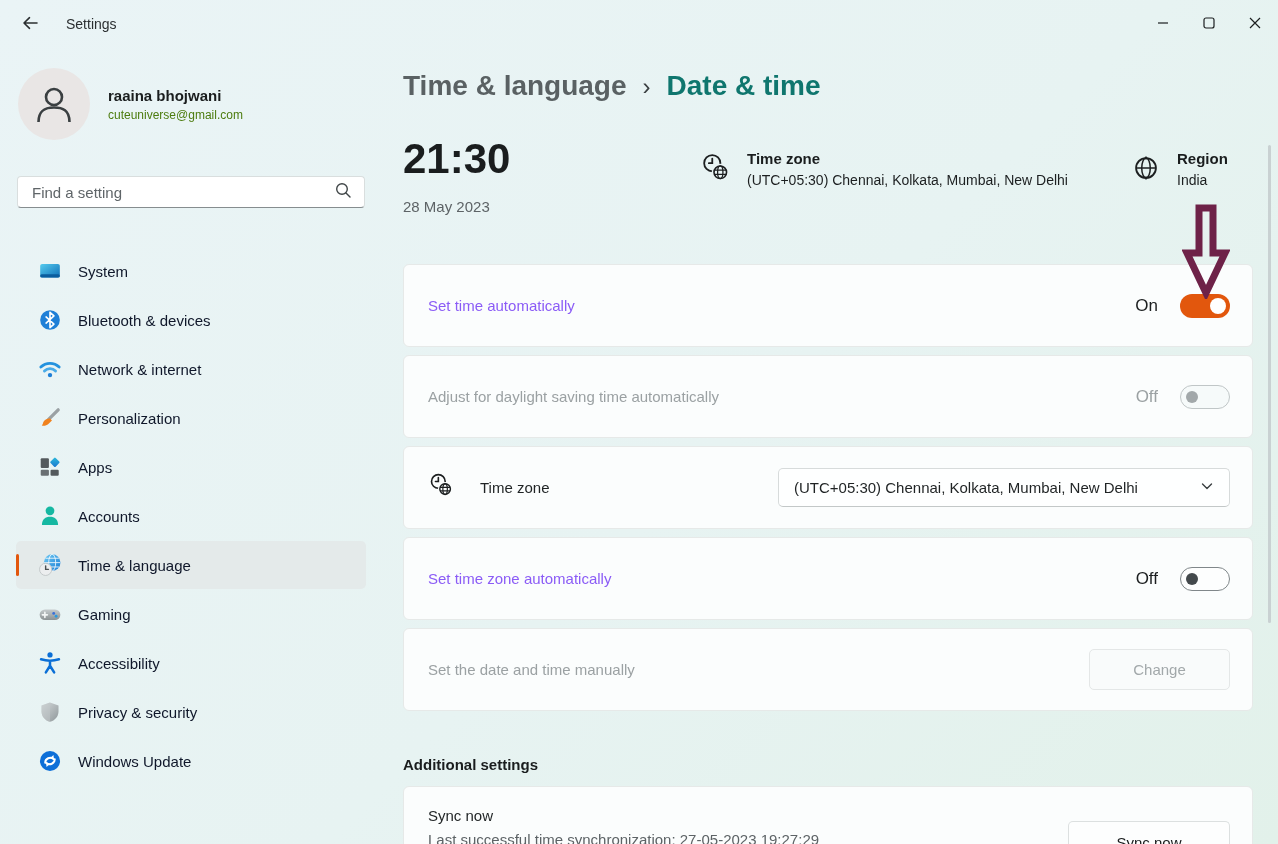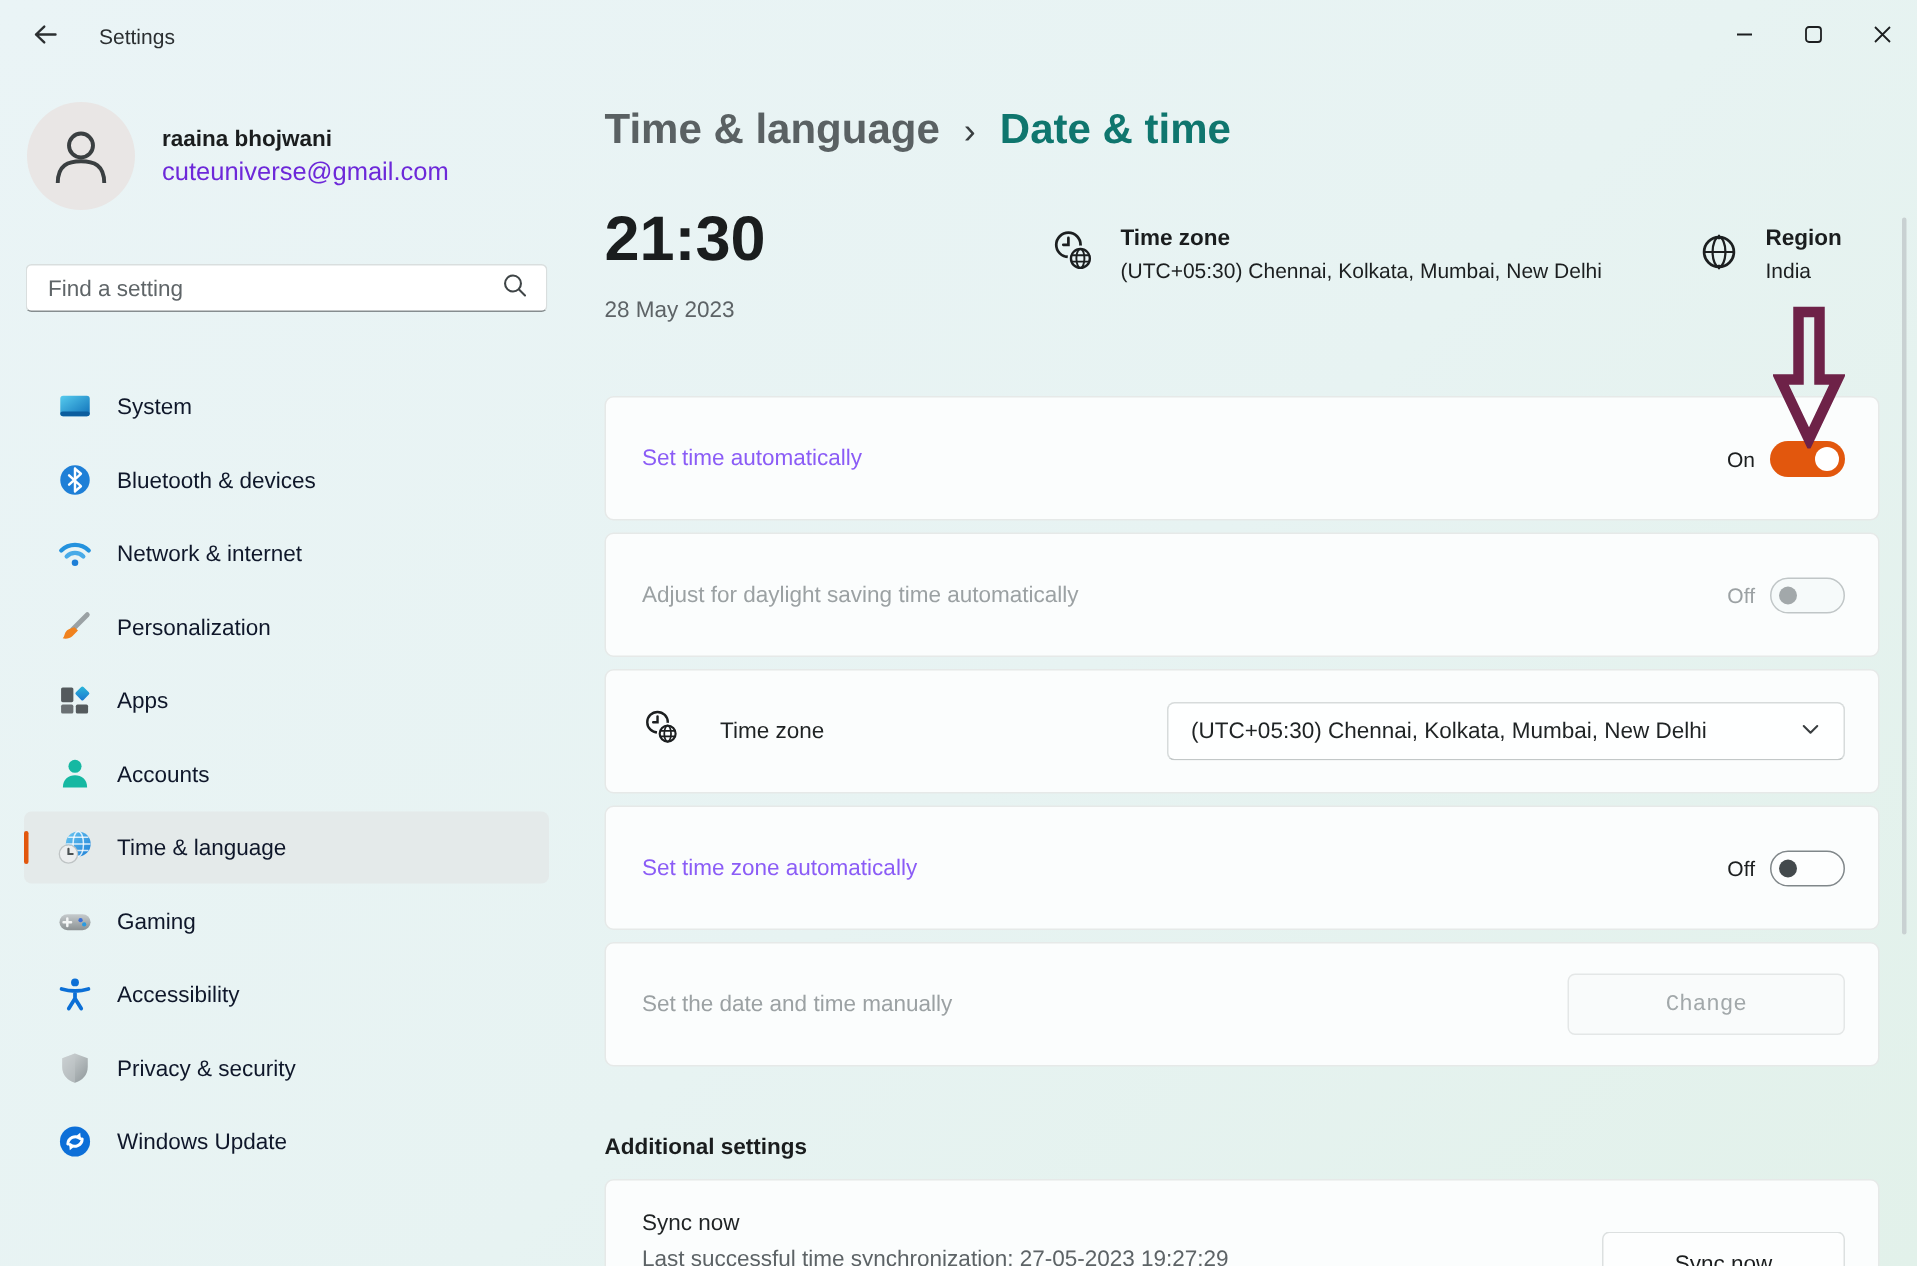--- a/index.html
+++ b/index.html
@@ -16,21 +16,21 @@
   .app-title { font-size:14px; margin-left:16px; color:#2B2F31; }
   .win-controls { position:absolute; right:0; top:0; height:48px; display:flex; }
   .win-btn { width:46px; height:48px; display:flex; align-items:center; justify-content:center; background:transparent; border:none; cursor:pointer; }
 
   
   .sidebar { position:absolute; top:48px; left:0; width:382px; bottom:0; }
   .account { position:absolute; top:20px; left:18px; display:flex; align-items:center; }
   .avatar { width:72px; height:72px; border-radius:50%; background:#E9E6E5; display:flex; align-items:center; justify-content:center; }
   .account-text { margin-left:18px; }
   .account-name { font-size:15px; font-weight:700; color:#1A1D1E; }
-  .account-email { font-size:17px; color:#6d28d9; margin-top:4px; }
+  .account-email { font-size:12px; color:#4d7c0f; margin-top:4px; }
 
   .searchbox { position:absolute; top:128px; left:17px; width:348px; height:32px;
     background:#FFFFFF; border:1px solid #D9DEDE; border-bottom-color:#868D8F; border-radius:4px;
     display:flex; align-items:center; padding:0 12px 0 14px; }
   .searchbox input { flex:1; border:none; outline:none; font-size:15px; color:#1C1F20; background:transparent; font-family:inherit; }
   .searchbox input::placeholder { color:#5F6568; }
 
   .nav { position:absolute; top:198px; left:0; width:382px; }
   .nav-item { position:relative; width:350px; height:48px; margin:1px 16px; border-radius:5px;
     display:flex; align-items:center; padding-left:22px; cursor:pointer; }
@@ -58,37 +58,37 @@
   .info-sub { font-size:14px; color:#1C1F20; margin-top:5px; }
 
   .cards { width:850px; }
   .card { background:#FBFDFD; border:1px solid #E6E9E8; border-radius:6px; height:83px; margin-bottom:8px;
     display:flex; align-items:center; padding:0 22px 0 24px; }
   .card-label { font-size:15px; color:#8b5cf6; flex:1; }
   .card-label.disabled { color:#9BA1A3; }
   .card-label-with-icon { display:flex; align-items:center; flex:1; }
   .card-label-with-icon .lbl { font-size:15px; color:#1F2324; margin-left:25px; }
 
-  .state-label { font-size:14px; color:#1C1F20; margin-right:10px; }
+  .state-label { font-size:17px; color:#1C1F20; margin-right:22px; }
   .state-label.disabled { color:#9BA1A3; }
 
   .switch { width:50px; height:24px; border-radius:13px; position:relative; cursor:pointer; }
   .switch.on { background:#E2570D; }
   .switch.on .knob { position:absolute; right:4px; top:4px; width:16px; height:16px; border-radius:50%; background:#FFFFFF; }
   .switch.off { border:1px solid #80878A; background:rgba(255,255,255,0.55); }
   .switch.off .knob { position:absolute; left:5px; top:5px; width:12px; height:12px; border-radius:50%; background:#43494C; }
   .switch.off.disabled { border-color:#C0C6C7; background:#F6FAFA; }
   .switch.off.disabled .knob { background:#A2A8AA; }
 
   .dropdown { width:452px; height:39px; background:#FEFFFF; border:1px solid #D7DBDB; border-bottom-color:#C3C8C8;
     border-radius:5px; display:flex; align-items:center; justify-content:space-between; padding:0 15px 0 15px;
     font-size:15px; color:#1F2324; cursor:pointer; font-family:inherit; }
 
   .btn { border-radius:5px; font-size:15px; font-family:inherit; cursor:pointer; }
-  .btn-change { width:185px; height:41px; background:#F9FBFB; border:1px solid #E4E7E7; color:#A2A8AA;font-family:Liberation Mono, monospace; }
+  .btn-change { width:141px; height:41px; background:#F9FBFB; border:1px solid #E4E7E7; color:#A2A8AA; }
   .btn-sync { width:162px; height:42px; background:#FDFEFE; border:1px solid #DCE0E0; border-bottom-color:#CFD4D4; color:#1A1D1E; }
 
   .section-header { font-size:15px; font-weight:700; color:#1A1D1E; margin:45px 0 13px 0; }
 
   .card-sync { height:110px; align-items:flex-start; padding-top:20px; }
   .sync-text { flex:1; }
   .sync-title { font-size:15px; color:#1F2324; }
   .sync-sub { font-size:15px; color:#5D6366; margin-top:7px; }
   .card-sync .btn-sync { margin-top:14px; }
 

